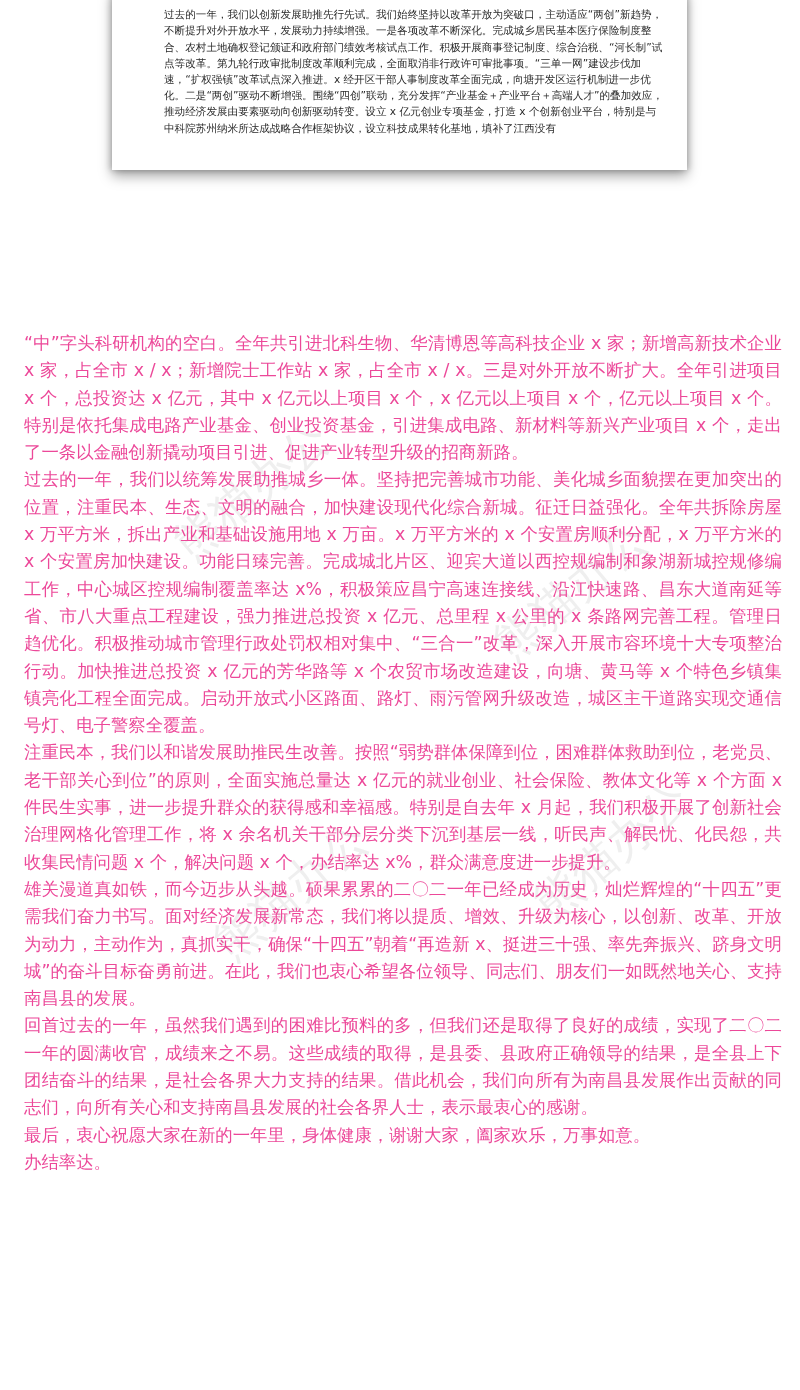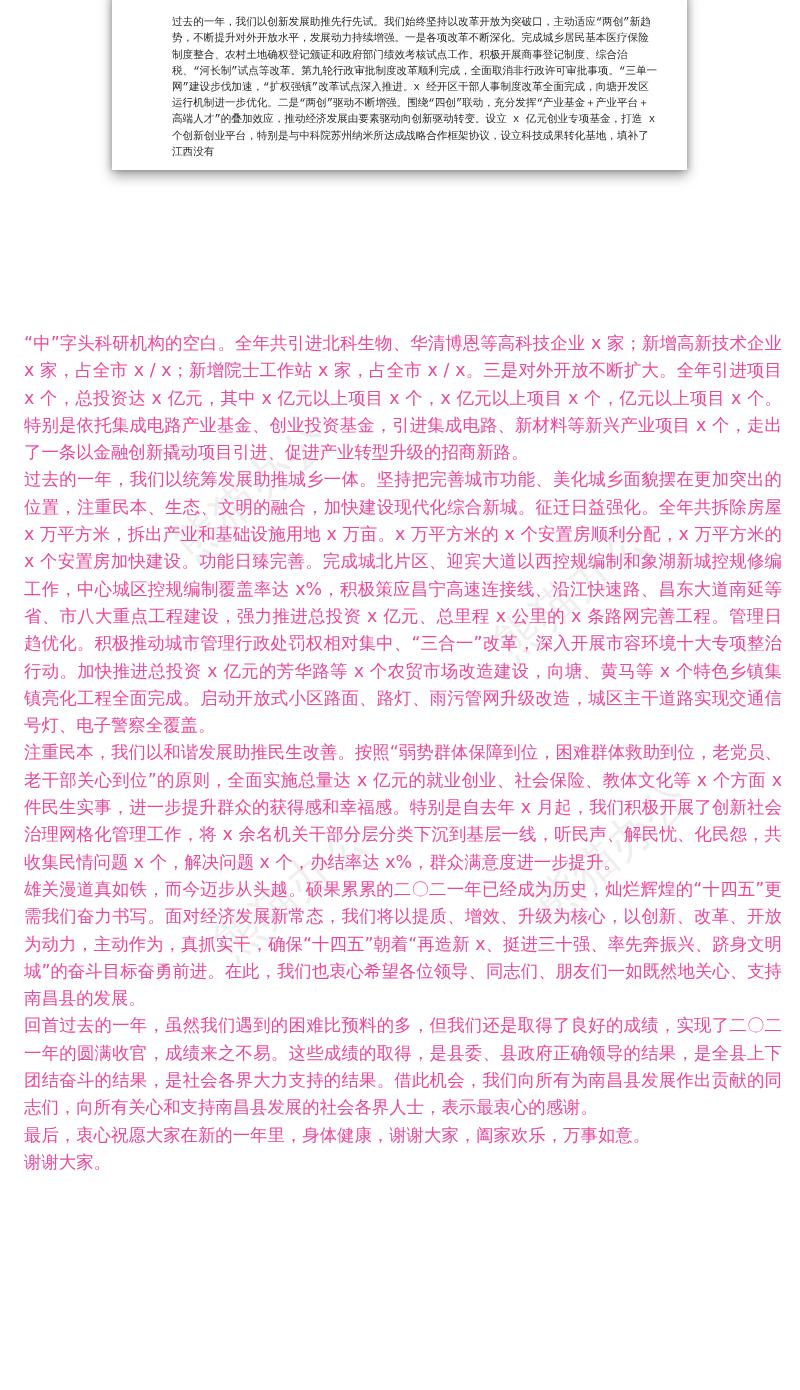--- a/index.html
+++ b/index.html
@@ -5,21 +5,21 @@
     html, body { margin: 0; padding: 0; background: #ffffff; }
     body { width: 800px; height: 1390px; position: relative; overflow: hidden;
            font-family: "DejaVu Sans", "Liberation Sans", sans-serif; color: #1a1a1a; }
     .card {
       position: absolute; left: 112px; top: -10px; width: 575px; height: 180px;
       background: #fff; box-shadow: 0 6px 12px rgba(0,0,0,0.35), 2px 0 6px rgba(0,0,0,0.15), -2px 0 6px rgba(0,0,0,0.15);
       overflow: hidden;
     }
     .card-body { position: absolute; left: 48px; top: 0px; width: 510px;
                  font-size: 10.6px; line-height: 16.2px; color: #2a2a2a; }
-    .card-body p { margin: 12px; font-family: Liberation Mono, monospace; }
+    .card-body p { margin: 4px; }
     .main { position: absolute; left: 24px; top: 330px; width: 758px;
             font-size: 17.4px; line-height: 27.3px; color: #ec4899; text-align: justify; }
     .main p { margin: 0; }
     .wm { position: absolute; color: rgba(180,180,180,0.22); font-size: 46px; transform: rotate(-40deg);
           pointer-events: none; white-space: nowrap; }
   </style>
 </head>
 <body>
 
 <div class="card">
@@ -34,14 +34,14 @@
 <div class="wm" style="left:200px; top:860px;">熊猫办公</div>
 <div class="wm" style="left:520px; top:820px;">熊猫办公</div>
 
 <div class="main">
   <p>“中”字头科研机构的空白。全年共引进北科生物、华清博恩等高科技企业 x 家；新增高新技术企业 x 家，占全市 x / x；新增院士工作站 x 家，占全市 x / x。三是对外开放不断扩大。全年引进项目 x 个，总投资达 x 亿元，其中 x 亿元以上项目 x 个，x 亿元以上项目 x 个，亿元以上项目 x 个。特别是依托集成电路产业基金、创业投资基金，引进集成电路、新材料等新兴产业项目 x 个，走出了一条以金融创新撬动项目引进、促进产业转型升级的招商新路。</p>
   <p>过去的一年，我们以统筹发展助推城乡一体。坚持把完善城市功能、美化城乡面貌摆在更加突出的位置，注重民本、生态、文明的融合，加快建设现代化综合新城。征迁日益强化。全年共拆除房屋 x 万平方米，拆出产业和基础设施用地 x 万亩。x 万平方米的 x 个安置房顺利分配，x 万平方米的 x 个安置房加快建设。功能日臻完善。完成城北片区、迎宾大道以西控规编制和象湖新城控规修编工作，中心城区控规编制覆盖率达 x%，积极策应昌宁高速连接线、沿江快速路、昌东大道南延等省、市八大重点工程建设，强力推进总投资 x 亿元、总里程 x 公里的 x 条路网完善工程。管理日趋优化。积极推动城市管理行政处罚权相对集中、“三合一”改革，深入开展市容环境十大专项整治行动。加快推进总投资 x 亿元的芳华路等 x 个农贸市场改造建设，向塘、黄马等 x 个特色乡镇集镇亮化工程全面完成。启动开放式小区路面、路灯、雨污管网升级改造，城区主干道路实现交通信号灯、电子警察全覆盖。</p>
   <p>注重民本，我们以和谐发展助推民生改善。按照“弱势群体保障到位，困难群体救助到位，老党员、老干部关心到位”的原则，全面实施总量达 x 亿元的就业创业、社会保险、教体文化等 x 个方面 x 件民生实事，进一步提升群众的获得感和幸福感。特别是自去年 x 月起，我们积极开展了创新社会治理网格化管理工作，将 x 余名机关干部分层分类下沉到基层一线，听民声、解民忧、化民怨，共收集民情问题 x 个，解决问题 x 个，办结率达 x%，群众满意度进一步提升。</p>
   <p>雄关漫道真如铁，而今迈步从头越。硕果累累的二〇二一年已经成为历史，灿烂辉煌的“十四五”更需我们奋力书写。面对经济发展新常态，我们将以提质、增效、升级为核心，以创新、改革、开放为动力，主动作为，真抓实干，确保“十四五”朝着“再造新 x、挺进三十强、率先奔振兴、跻身文明城”的奋斗目标奋勇前进。在此，我们也衷心希望各位领导、同志们、朋友们一如既然地关心、支持南昌县的发展。</p>
   <p>回首过去的一年，虽然我们遇到的困难比预料的多，但我们还是取得了良好的成绩，实现了二〇二一年的圆满收官，成绩来之不易。这些成绩的取得，是县委、县政府正确领导的结果，是全县上下团结奋斗的结果，是社会各界大力支持的结果。借此机会，我们向所有为南昌县发展作出贡献的同志们，向所有关心和支持南昌县发展的社会各界人士，表示最衷心的感谢。</p>
   <p>最后，衷心祝愿大家在新的一年里，身体健康，谢谢大家，阖家欢乐，万事如意。</p>
-  <p>谢谢大家。</p>
+  <p>办结率达。</p>
 </div>
 
 </body></html>

